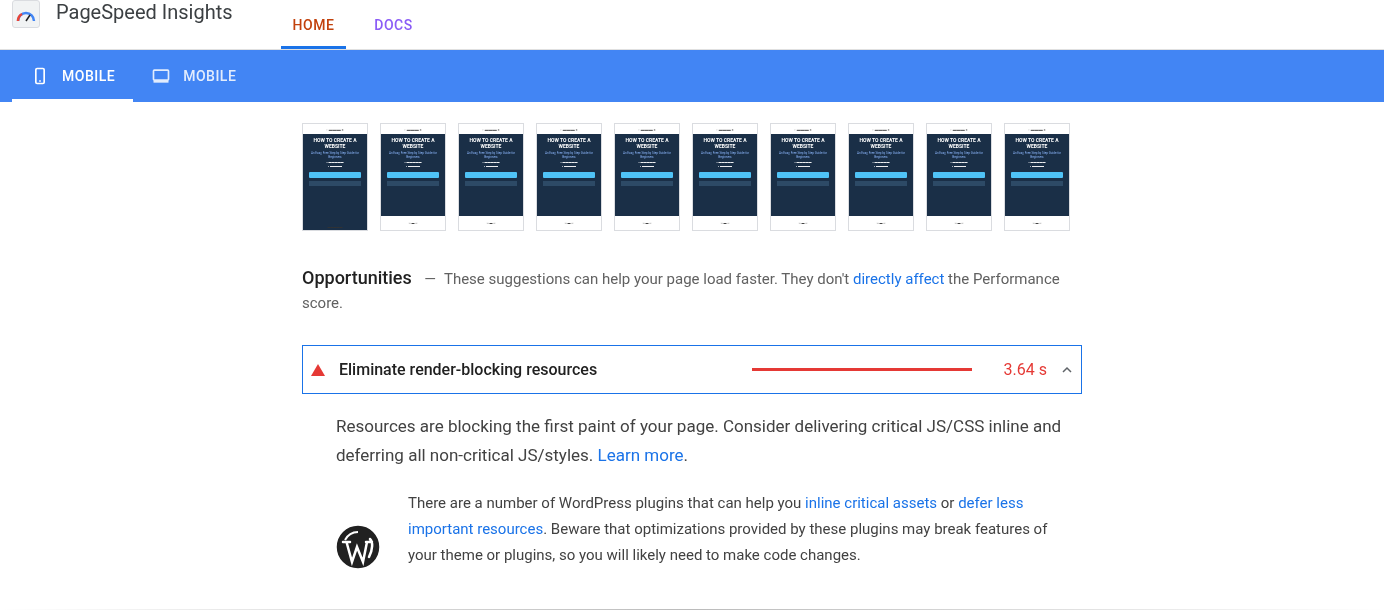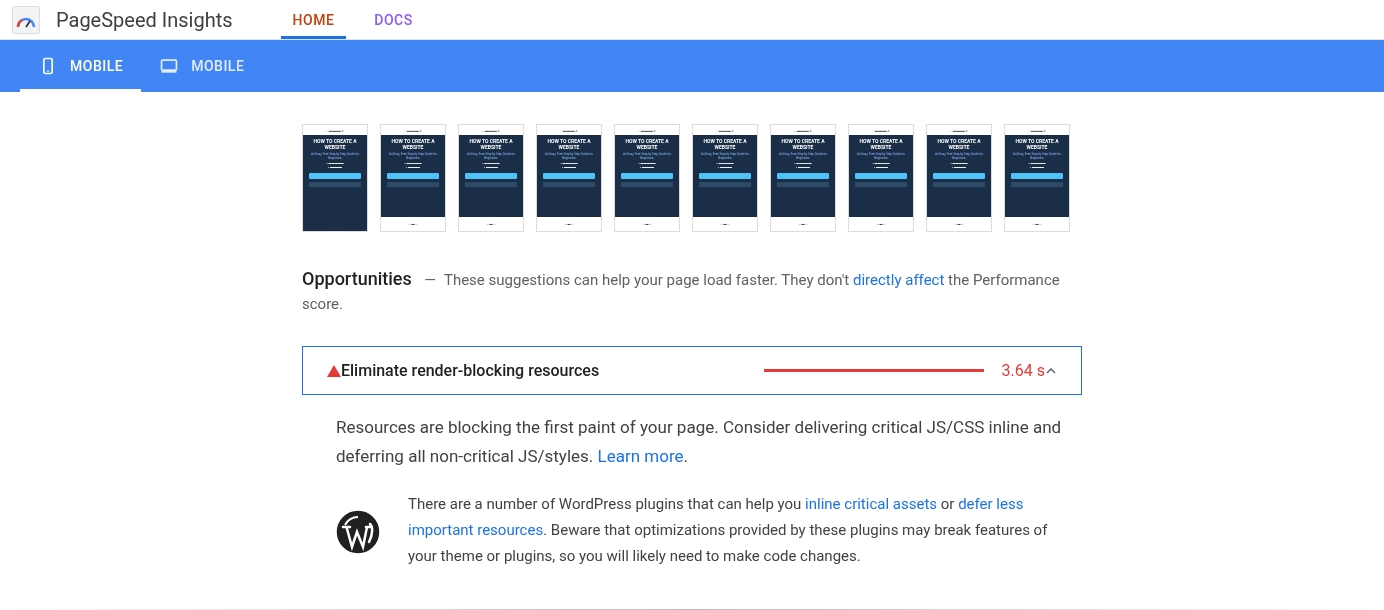--- a/index.html
+++ b/index.html
@@ -1,58 +1,58 @@
 <!DOCTYPE html>
 <html><head>
 <meta charset="utf-8">
 <style>
 *{margin:0;padding:0;box-sizing:border-box;font-family:Roboto,Arial,sans-serif}
 body{background:#fff;width:1384px;height:610px;overflow:hidden;position:relative}
-.header{display:flex;align-items:center;height:40px;padding:0 12px;border-bottom:1px solid #e0e0e0}
+.header{display:flex;align-items:flex-start;height:50px;padding:0 12px;border-bottom:1px solid #e0e0e0}
 .logo-box{width:28px;height:28px;background:#f1f3f4;border:1px solid #dadce0;border-radius:3px;margin-right:16px;display:flex;align-items:center;justify-content:center}
 .logo-arc{width:20px;height:12px;position:relative}
 .logo-arc svg{width:20px;height:14px}
 .app-title{font-size:20px;color:#3c4043;font-weight:400;margin-right:60px}
 .top-tabs{display:flex;gap:40px;height:100%}
 .top-tab{display:flex;align-items:center;font-size:14px;font-weight:500;color:#8b5cf6;letter-spacing:0.5px;cursor:pointer;position:relative}
 .top-tab.active{color:#c2410c}
 .top-tab.active::after{content:'';position:absolute;bottom:0;left:-12px;right:-12px;height:3px;background:#1a73e8}
-.device-bar{background:#4285f4;height:52px;display:flex;align-items:center;padding:0 20px}
+.device-bar{background:#4285f4;height:52px;display:flex;align-items:center;padding:0 12px}
 .device-tab{display:flex;align-items:center;gap:12px;color:#fff;font-size:14px;font-weight:500;letter-spacing:0.5px;padding:0 18px;height:100%;cursor:pointer;position:relative}
 .device-tab.active::after{content:'';position:absolute;bottom:0;left:0;right:0;height:3px;background:#fff}
 .device-tab:not(.active){opacity:0.85}
 .device-icon{width:20px;height:20px}
-.content{max-width:780px;margin:12px auto;padding:20px 0}
+.content{max-width:780px;margin:1px auto;padding:20px 0}
 .filmstrip{display:flex;gap:12px;margin-bottom:36px;justify-content:flex-start}
 .thumb{width:66px;height:108px;background:#fff;border:1px solid #dadce0;display:flex;flex-direction:column}
 .thumb-head{height:10px;background:#fff;display:flex;align-items:center;justify-content:center;gap:2px;font-size:4px;color:#666}
 .thumb-body{flex:1;background:#1a2f47;padding:4px 3px;display:flex;flex-direction:column;align-items:center;gap:2px}
 .thumb-title{color:#fff;font-size:5px;font-weight:700;text-align:center;line-height:1.1}
 .thumb-line{color:#8ab4f8;font-size:3px;text-align:center}
 .thumb-text{color:#fff;font-size:3px;text-align:center;line-height:1.2}
 .thumb-btn{background:#4fc3f7;width:90%;height:6px;border-radius:1px;margin-top:2px}
 .thumb-btn2{background:#2d4a66;width:90%;height:5px;margin-top:1px}
 .thumb-foot{height:14px;background:#fff;font-size:3px;color:#333;display:flex;align-items:center;justify-content:center}
 .thumb.short .thumb-foot{height:7px;background:#1a2f47}
 .opp-header{font-size:18px;color:#212121;margin-bottom:4px}
 .opp-header strong{font-weight:500}
 .opp-desc{color:#616161;font-size:15px;line-height:1.6;margin-bottom:26px}
 .opp-desc .dash{margin:0 8px}
 .link{color:#1a73e8;cursor:pointer}
 .columns{display:flex;justify-content:space-between;font-size:15px;color:#212121;margin-bottom:12px}
-.opp-row{border:1px solid #1a73e8;padding:14px 24px;display:flex;align-items:center;cursor:pointer}
+.opp-row{border:1px solid #1a73e8;padding:14px 8px;display:flex;align-items:center;gap:14px;cursor:pointer}
 .warn-tri{width:0;height:0;border-left:7px solid transparent;border-right:7px solid transparent;border-bottom:12px solid #e53935}
 .opp-name{font-size:16px;color:#212121;font-weight:500;flex:0 0 auto}
 .spacer{flex:1}
 .bar-track{width:220px;height:3px;background:#e53935}
 .savings{color:#e53935;font-size:16px;font-weight:400;margin-left:18px}
 .chev{width:12px;height:12px}
 .detail{padding:18px 16px 0 34px}
 .detail p{font-size:17px;color:#424242;line-height:1.7;margin-bottom:20px}
-.wp-row{display:flex;gap:28px;align-items:center}
+.wp-row{display:flex;gap:28px;align-items:flex-end}
 .wp-icon{width:44px;height:44px;flex-shrink:0;margin-top:4px}
 .wp-text{font-size:15px;color:#424242;line-height:1.75}
 .shadow-line{position:absolute;bottom:0;left:0;right:0;height:1px;background:linear-gradient(to right,transparent,#bbb,transparent)}
 </style>
 </head>
 <body>
 
 <div class="header">
   <div class="logo-box">
     <div class="logo-arc">

